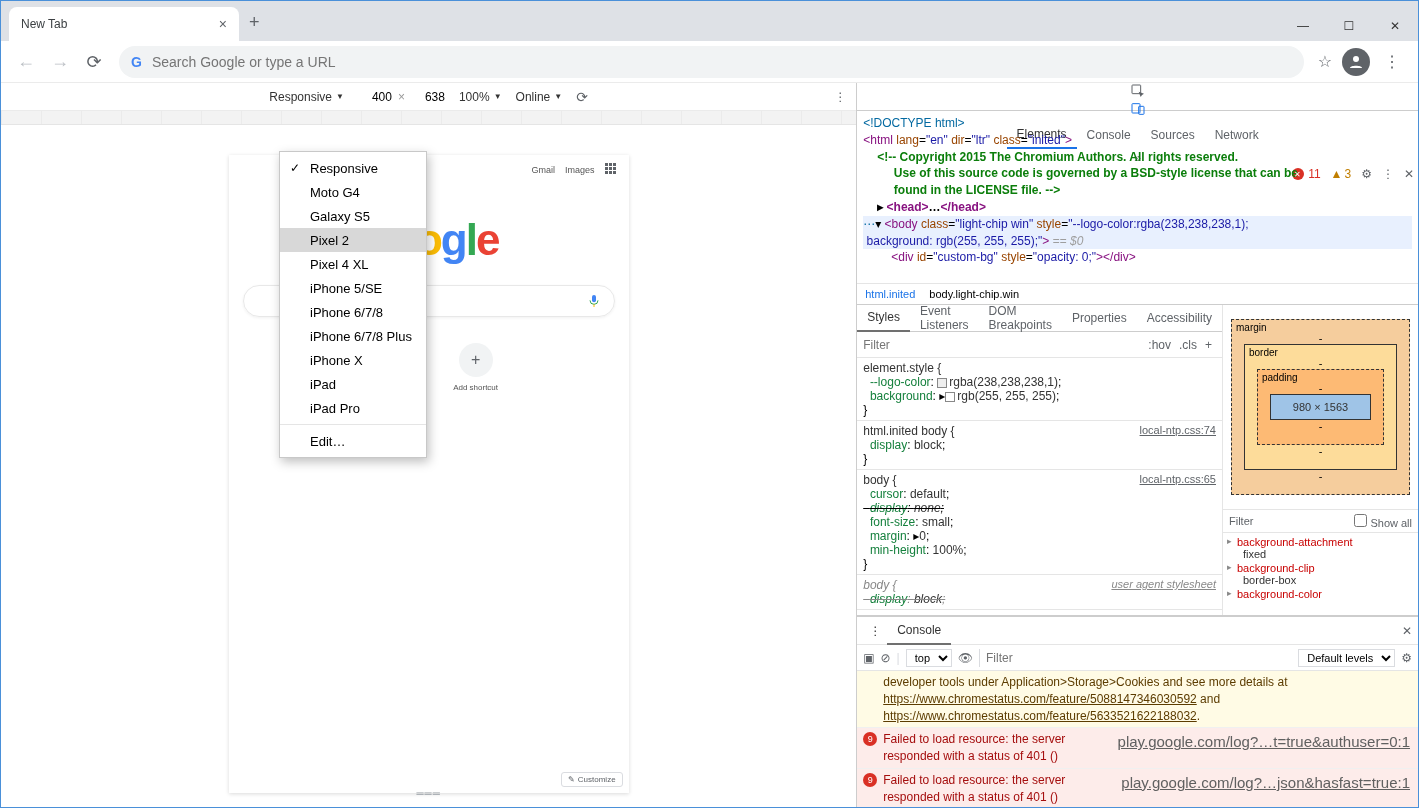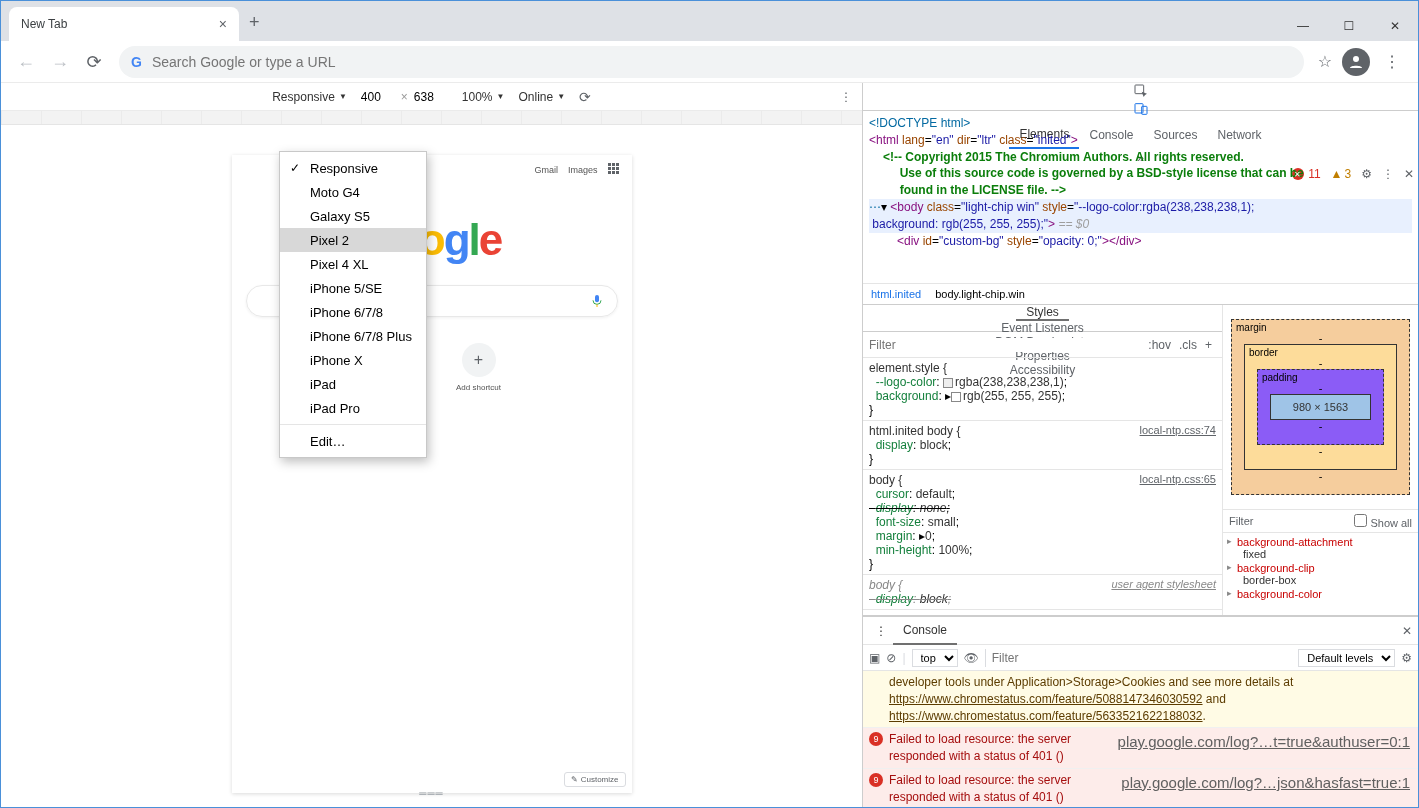--- a/index.html
+++ b/index.html
@@ -28,21 +28,21 @@
 
 .main { display: flex; height: calc(100% - 82px); }
 .left-pane { width: 862px; display: flex; flex-direction: column; border-right: 1px solid #cdcdcd; }
 .devtools { flex: 1; display: flex; flex-direction: column; background: #fff; }
 
 
 .device-toolbar { height: 28px; background: #fff; border-bottom: 1px solid #ebebeb; display: flex; align-items: center; justify-content: center; font-size: 12px; color: #333; gap: 14px; position: relative; }
 .device-toolbar .sel { display: flex; align-items: center; gap: 4px; cursor: pointer; }
 .device-toolbar .dim { display: flex; align-items: center; gap: 6px; }
 .device-toolbar .dim span.x { color: #999; }
-.device-toolbar .dim input { width: 34px; border: none; text-align: left; font-size: 12px; }
+.device-toolbar .dim input { width: 34px; border: none; text-align: right; font-size: 12px; }
 .device-toolbar .nointer { font-size: 14px; color: #5f6368; }
 .device-toolbar .more { position: absolute; right: 10px; color: #5f6368; cursor: pointer; }
 
 
 .ruler { height: 14px; background: #f3f3f3; border-bottom: 1px solid #e5e5e5; position: relative; }
 .ruler::before { content: ""; position: absolute; left: 0; right: 0; top: 0; bottom: 0; background: repeating-linear-gradient(90deg, #ebebeb 0, #ebebeb 1px, #f3f3f3 1px, #f3f3f3 40px); }
 
 
 .viewport-area { flex: 1; background: #fff; position: relative; overflow: hidden; }
 .device-frame { position: absolute; left: 50%; transform: translateX(-50%); top: 30px; width: 400px; height: 638px; background: #fff; box-shadow: 0 1px 4px rgba(0,0,0,0.15); }
@@ -89,41 +89,41 @@
 .dom-tree .sel-line { background: #e8f0fe; }
 .dom-tree .eqinfo { color: #9e9e9e; font-style: italic; }
 .dom-tree .indent1 { padding-left: 14px; font-weight: bold; } .dom-tree .indent2 { padding-left: 28px; }
 
 .crumbs { height: 22px; border-top: 1px solid #e5e5e5; border-bottom: 1px solid #cdcdcd; display: flex; align-items: center; font-size: 11px; padding: 0 8px; gap: 14px; }
 .crumbs .c1 { color: #1a73e8; }
 
 
 .styles-wrap { display: flex; border-top: none; height: 310px; }
 .styles-left { flex: 1; display: flex; flex-direction: column; border-right: 1px solid #e5e5e5; min-width: 0; }
-.styles-tabs { height: 27px; border-bottom: 1px solid #cdcdcd; display: flex; align-items: center; font-size: 12px; color: #5f6368; flex-direction: column; }
+.styles-tabs { height: 27px; border-bottom: 1px solid #cdcdcd; display: flex; align-items: center; font-size: 12px; color: #5f6368; }
 .styles-tabs .stab { padding: 0 10px; height: 27px; display: flex; align-items: center; cursor: pointer; }
 .styles-tabs .stab.active { color: #333; border-bottom: 2px solid #707070; }
 .styles-toolbar { height: 26px; border-bottom: 1px solid #e5e5e5; display: flex; align-items: center; padding: 0 6px; font-size: 12px; color: #5f6368; }
 .styles-toolbar input { border: none; flex: 1; font-size: 12px; outline: none; }
 .styles-toolbar .tag-btn { padding: 0 4px; cursor: pointer; }
 .styles-rules { flex: 1; overflow: auto; font-family: Consolas, monospace; font-size: 12px; }
 .rule { border-bottom: 1px solid #e5e5e5; padding: 3px 6px; position: relative; }
 .rule .selector { color: #333; }
 .rule .prop { color: #15803d; } .rule .pval { color: #333; }
 .rule .link { position: absolute; top: 3px; right: 6px; color: #5f6368; text-decoration: underline; font-size: 11px; }
 .rule .strike { text-decoration: line-through; font-style: italic; }
 .rule .ua { color: #888; font-style: italic; }
 .swatch { display: inline-block; width: 10px; height: 10px; border: 1px solid #888; vertical-align: middle; margin-right: 2px; }
 
 .styles-right { width: 195px; display: flex; flex-direction: column; font-size: 11px; }
 .box-model { padding: 14px 8px; }
 .bm { border: 1px dashed #333; padding: 12px; text-align: center; position: relative; }
 .bm.margin { background: #f5cd9d; }
 .bm.border { background: #fddc9a; border-style: solid; }
-.bm.padding { background: #8b5cf6; border-style: dashed; }
+.bm.padding { background: #fdba74; border-style: dashed; }
 .bm.content { background: #9fc4e7; border-style: solid; padding: 6px 4px; color: #333; }
 .bm .lbl { position: absolute; top: 2px; left: 4px; font-size: 10px; }
 .computed-filter { border-top: 1px solid #e5e5e5; border-bottom: 1px solid #e5e5e5; height: 24px; display: flex; align-items: center; padding: 0 6px; justify-content: space-between; color: #5f6368; }
 .computed-list { flex: 1; overflow: auto; font-family: Consolas, monospace; padding: 2px 4px; }
 .computed-list .row { padding: 1px 0 1px 10px; position: relative; }
 .computed-list .row::before { content: "▸"; position: absolute; left: 0; color: #888; font-size: 9px; }
 .computed-list .name { color: #c80000; }
 .computed-list .value { color: #333; margin-left: 6px; }
 
 
@@ -298,20 +298,21 @@
         <span>✕</span>
       </div>
     </div>
 
     <div class="elements-body">
       <div style="flex:1;display:flex;flex-direction:column;min-width:0">
         <div class="dom-tree">
           <div class="gray">&lt;!DOCTYPE html&gt;</div>
           <div><span class="tag">&lt;html</span> <span class="attr">lang</span>=<span class="val">"en"</span> <span class="attr">dir</span>=<span class="val">"ltr"</span> <span class="attr">class</span>=<span class="val">"inited"</span><span class="tag">&gt;</span></div>
           <div class="indent1 comment">&lt;!-- Copyright 2015 The Chromium Authors. All rights reserved.<br>&nbsp;&nbsp;&nbsp;&nbsp;&nbsp;Use of this source code is governed by a BSD-style license that can be<br>&nbsp;&nbsp;&nbsp;&nbsp;&nbsp;found in the LICENSE file. --&gt;</div>
+          <div class="indent1">▸ <span class="tag">&lt;head&gt;</span>…<span class="tag">&lt;/head&gt;</span></div>
           <div class="sel-line"><span class="gray">⋯</span>▾ <span class="tag">&lt;body</span> <span class="attr">class</span>=<span class="val">"light-chip win"</span> <span class="attr">style</span>=<span class="val">"--logo-color:rgba(238,238,238,1);<br>&nbsp;background: rgb(255, 255, 255);"</span><span class="tag">&gt;</span> <span class="eqinfo">== $0</span></div>
           <div class="indent2"><span class="tag">&lt;div</span> <span class="attr">id</span>=<span class="val">"custom-bg"</span> <span class="attr">style</span>=<span class="val">"opacity: 0;"</span><span class="tag">&gt;&lt;/div&gt;</span></div>
         </div>
         <div class="crumbs">
           <span class="c1">html.inited</span>
           <span>body.light-chip.win</span>
         </div>
         <div class="styles-wrap">
           <div class="styles-left">
             <div class="styles-tabs" id="styles-tabs">

